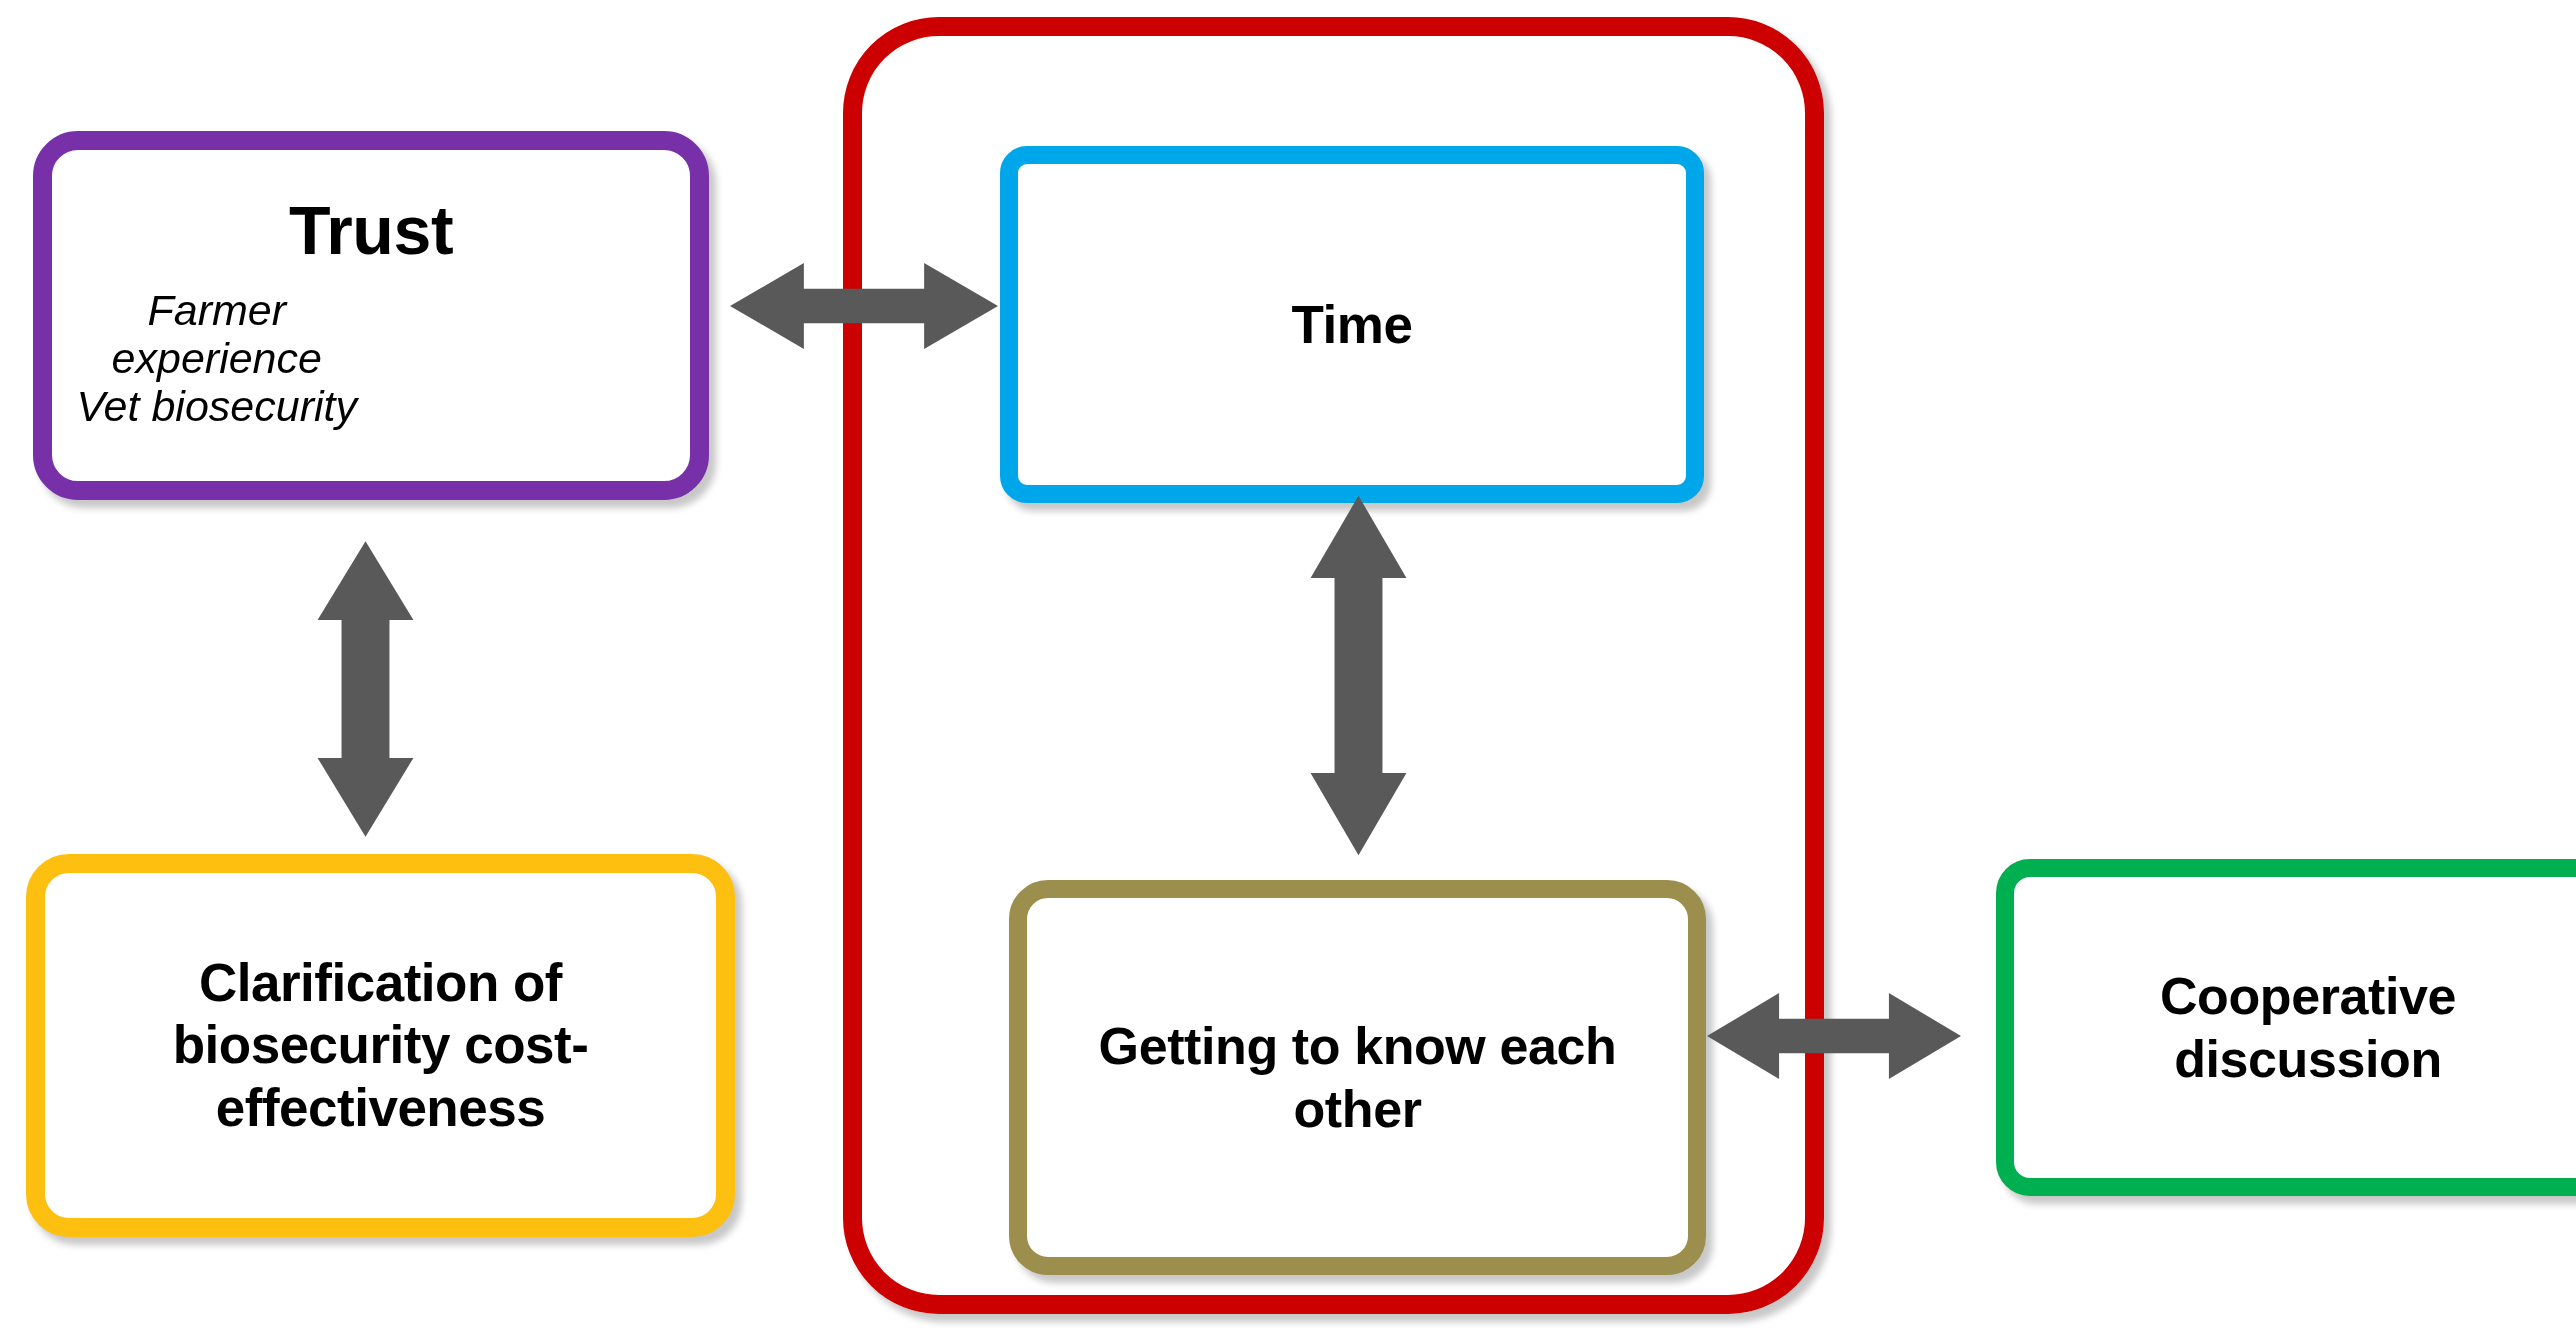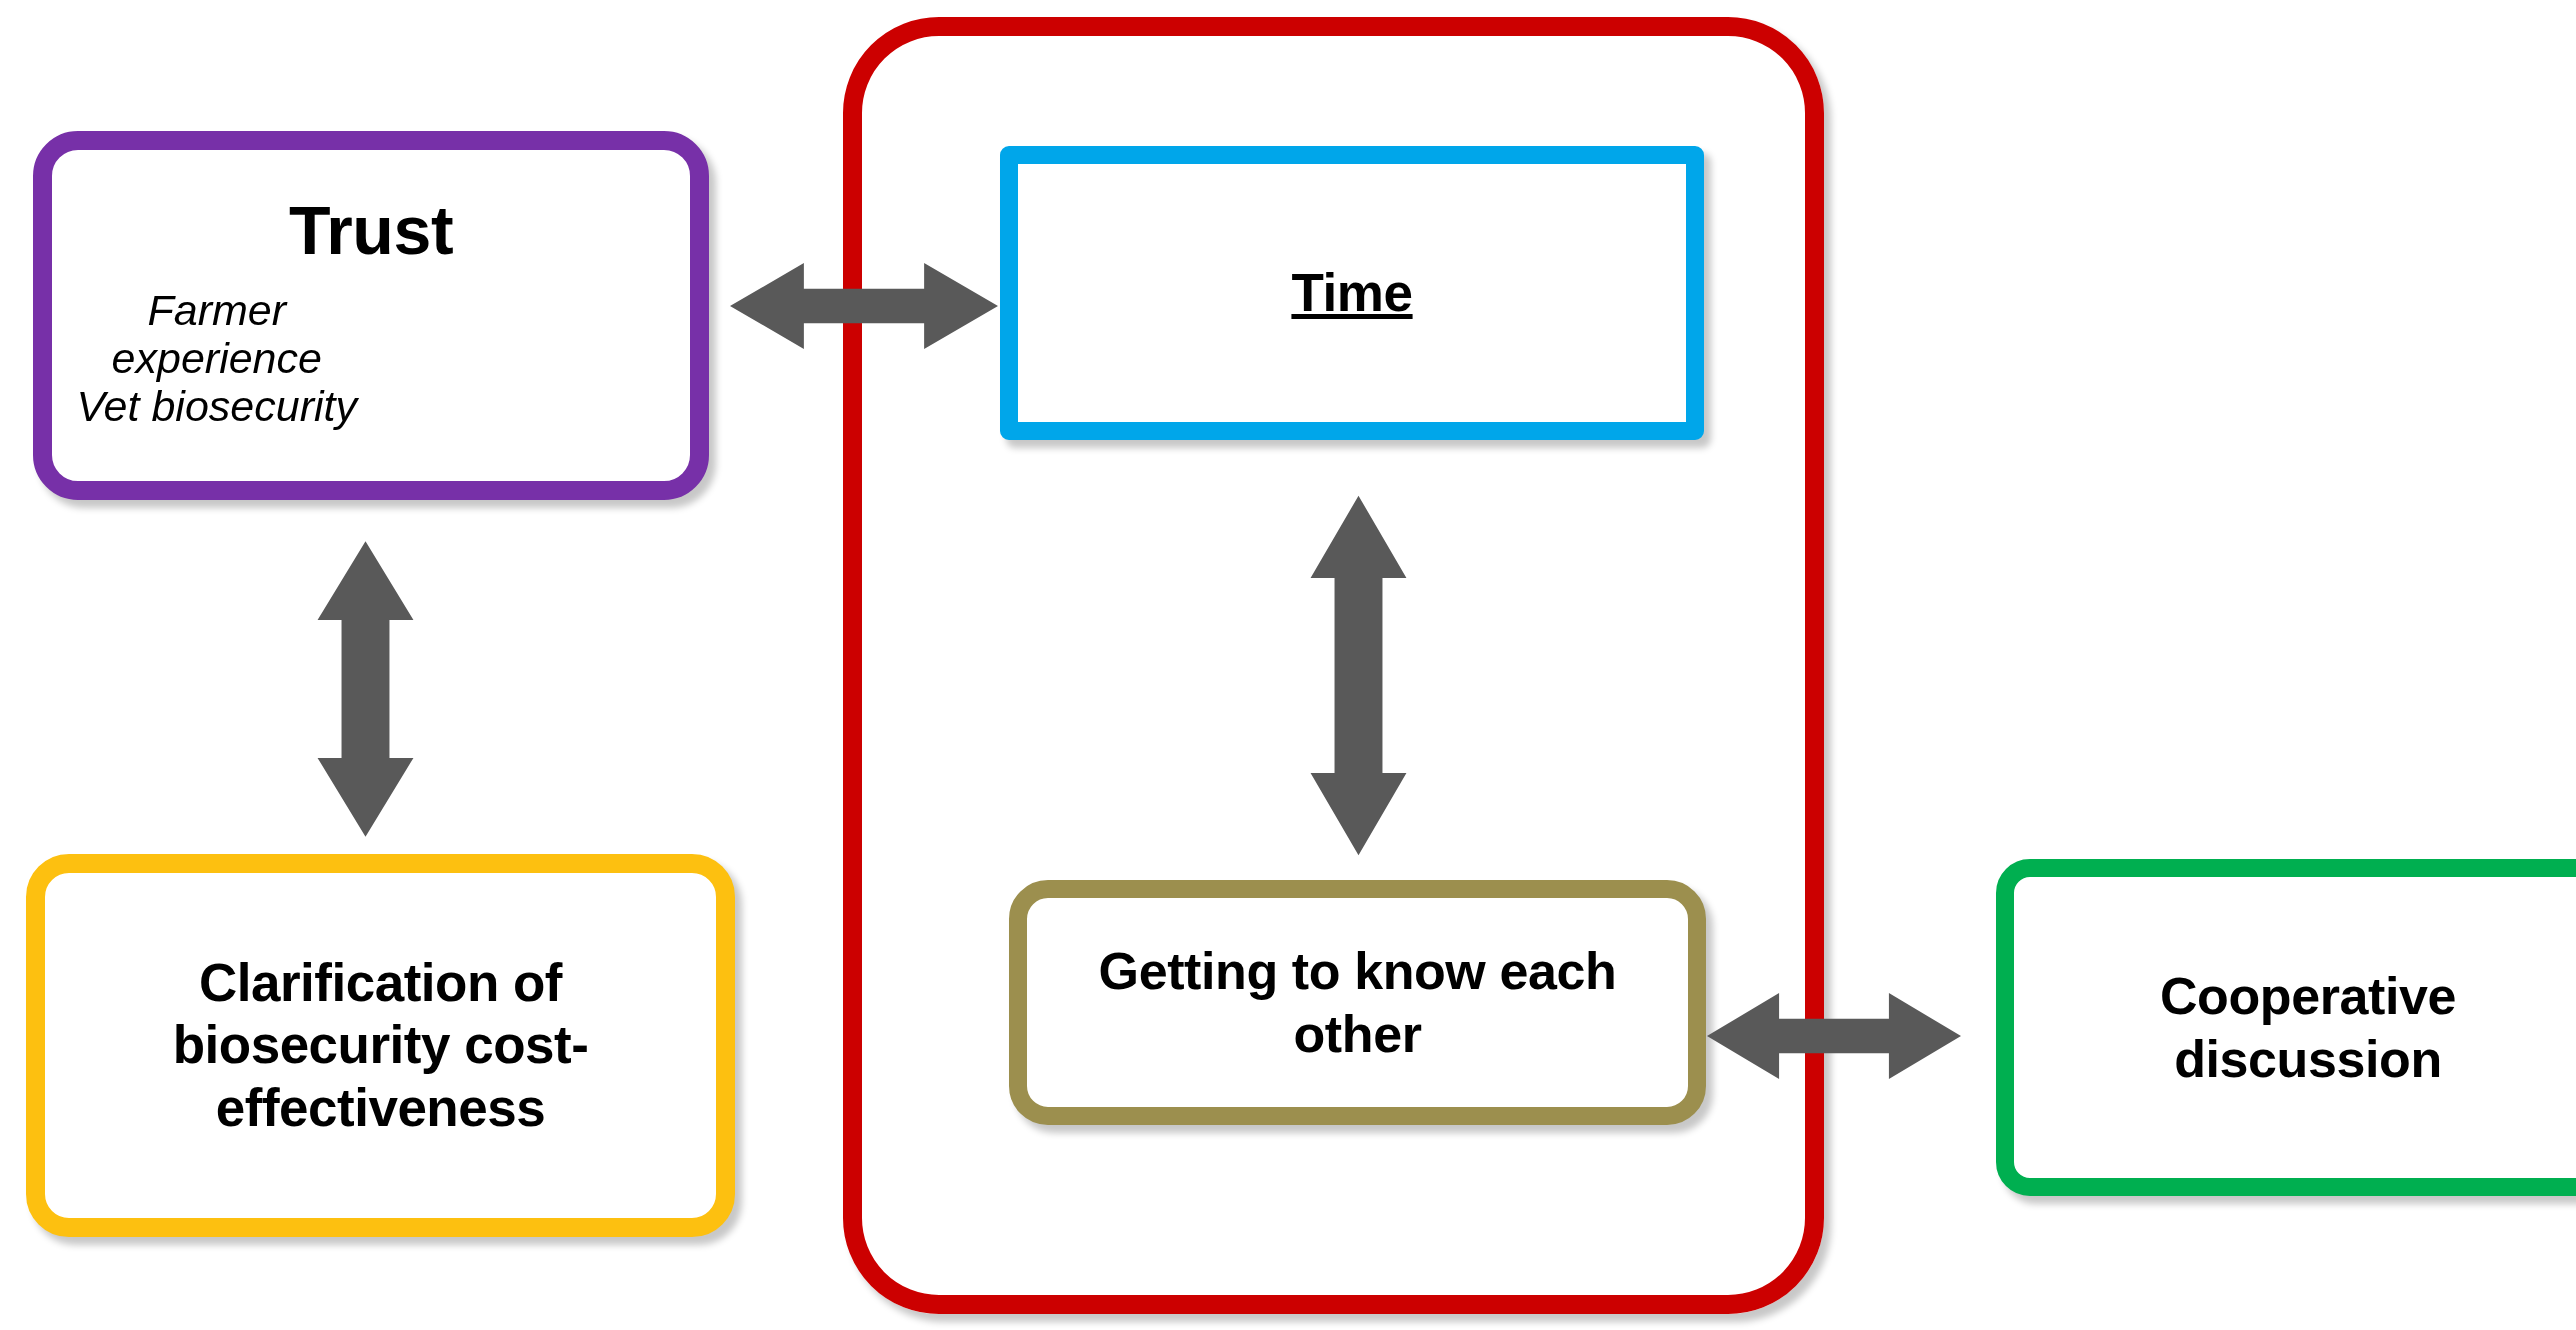--- a/index.html
+++ b/index.html
@@ -75,25 +75,24 @@
     font-weight: normal;
     line-height: 1.12;
     width: 48%;
   }
 
   
   #node-time {
     left: 1000px;
     top: 146px;
     width: 704px;
-    height: 294px;
+    height: 357px;
     border: 18px solid #00A6EA;
-    border-radius: 9px;
-    z-index: 4;
-    text-decoration: underline;
+    border-radius: 27px;
+    z-index: 4;
   }
   #node-time .title {
     font-size: 53px;
     font-weight: bold;
     letter-spacing: -0.4px;
   }
 
   
   #node-clarification {
     left: 26px;
@@ -110,21 +109,21 @@
     font-weight: bold;
     line-height: 1.18;
     letter-spacing: -0.5px;
   }
 
   
   #node-getting-to-know {
     left: 1009px;
     top: 880px;
     width: 697px;
-    height: 245px;
+    height: 395px;
     border: 18px solid #9C8F4E;
     border-radius: 39px;
     z-index: 4;
     padding: 0 19px;
   }
   #node-getting-to-know .title {
     font-size: 52px;
     font-weight: bold;
     line-height: 1.2;
     letter-spacing: -0.4px;

